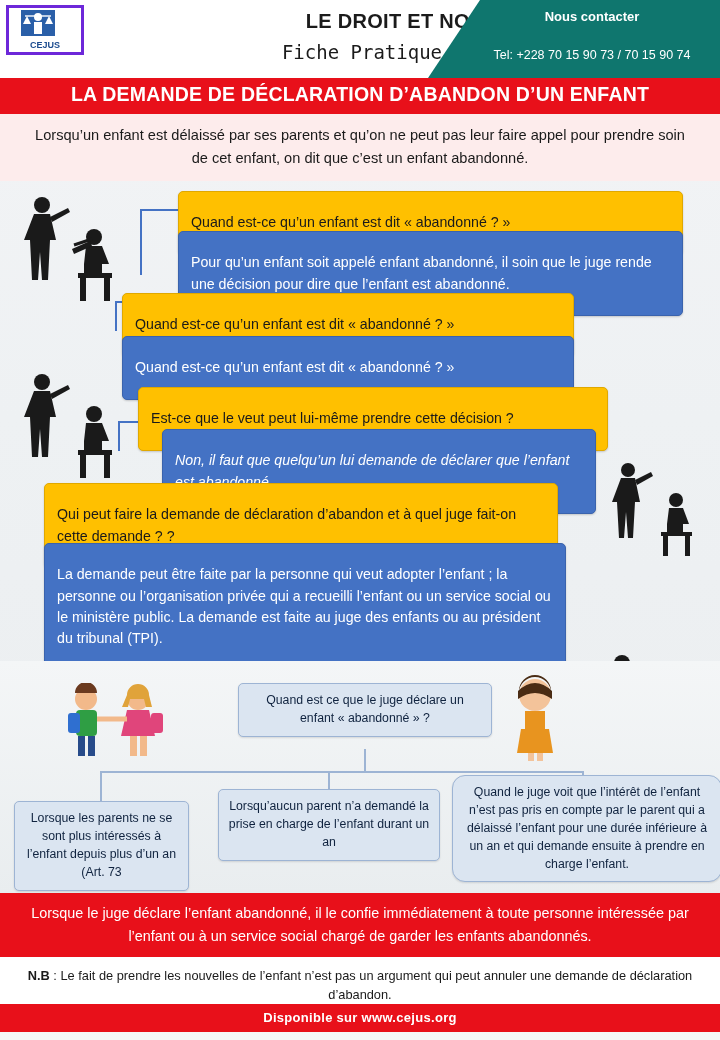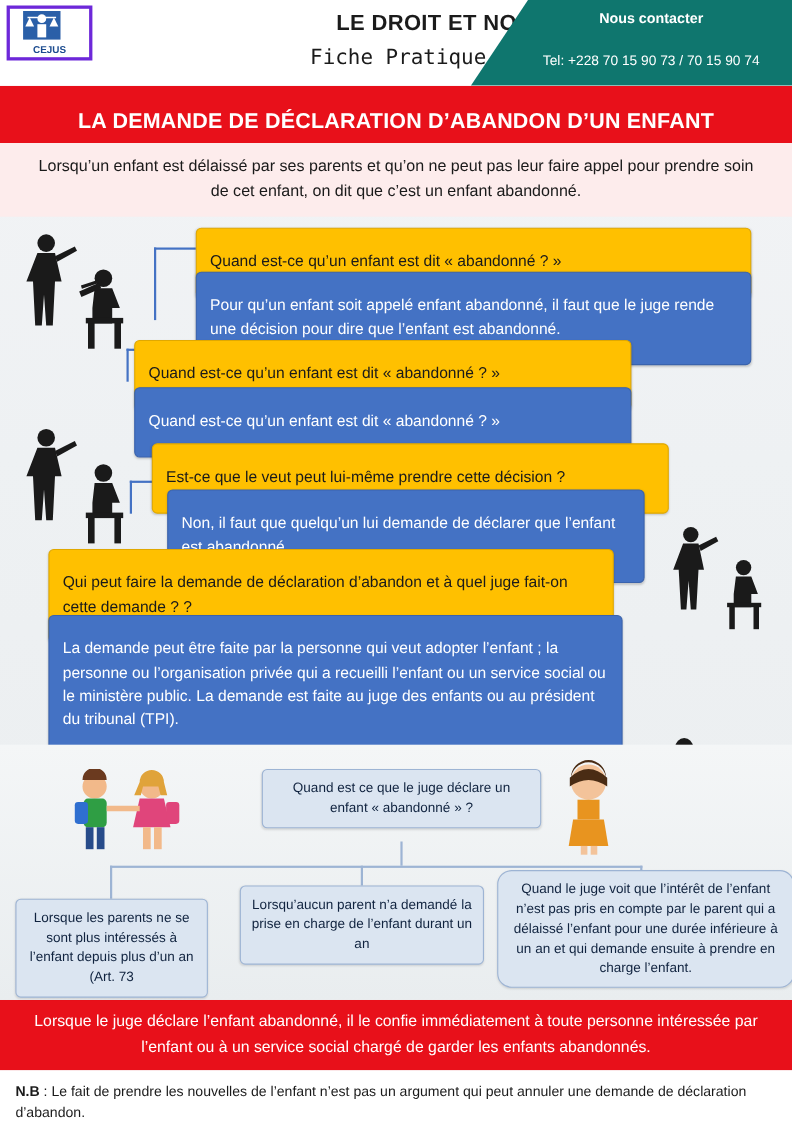--- a/index.html
+++ b/index.html
@@ -60,21 +60,21 @@
   .contact .c-title { font-weight: bold; font-size: 13px; }
   .contact .c-line { font-size: 12.5px; margin-top: 24px; }
 
   
   .redbar {
     background: #e8101a;
     color: #fff;
     text-align: center;
     font-weight: bold;
     font-size: 19.5px;
-    padding: 21px 4px 8px;
+    padding: 5px 4px 8px;
     letter-spacing: .2px;
   }
 
   
   .intro {
     background: #fdecec;
     color: #1a1a1a;
     text-align: center;
     font-size: 14.6px;
     line-height: 1.55;
@@ -119,21 +119,22 @@
   
   .footer-red {
     background: #e8101a; color: #fff;
     font-size: 14.4px; line-height: 1.55;
     padding: 9px 16px 10px;
     text-align: center;
   }
   .nb {
     background: #ffffff; color: #1a1a1a;
     font-size: 12.8px; line-height: 1.5;
-    padding: 9px 14px 28px;
+    padding: 9px 14px 0;
+    text-align: center;
   }
   .nb b { font-weight: bold; }
   .bottom-bar {
     background: #e8101a; color: #fff;
     text-align: center; font-weight: bold; font-size: 13px;
     padding: 6px 4px 7px;
     letter-spacing: .3px;
   }
 </style>
 </head>
@@ -222,27 +223,27 @@
         <rect x="98" y="84" width="6" height="24"></rect>
         <rect x="72" y="82" width="34" height="5"></rect>
       </g>
     </svg>
 
     <div class="connector" style="left:140px; top:28px; width:38px; height:66px; border-right:0; border-bottom:0;"></div>
     <div class="connector" style="left:115px; top:120px; width:30px; height:30px; border-right:0; border-bottom:0;"></div>
     <div class="connector" style="left:118px; top:240px; width:28px; height:30px; border-right:0; border-bottom:0;"></div>
 
     <div class="bubble q" style="left:178px; top:10px; width:505px;">Quand est-ce qu’un enfant est dit « abandonné ? »</div>
-    <div class="bubble a" style="left:178px; top:50px; width:505px;">Pour qu’un enfant soit appelé enfant abandonné, il faut que le juge rende une décision pour dire que l’enfant est abandonné.</div>
+    <div class="bubble a" style="left:178px; top:50px; width:505px;">Pour qu’un enfant soit appelé enfant abandonné, il soin que le juge rende une décision pour dire que l’enfant est abandonné.</div>
 
     <div class="bubble q" style="left:122px; top:112px; width:452px;">Quand est-ce qu’un enfant est dit « abandonné ? »</div>
     <div class="bubble a" style="left:122px; top:155px; width:452px;">Quand est-ce qu’un enfant est dit « abandonné ? »</div>
 
     <div class="bubble q" style="left:138px; top:206px; width:470px;">Est-ce que le veut peut lui-même prendre cette décision ?</div>
-    <div class="bubble a" style="left:152px; top:248px; width:434px;">Non, il faut que quelqu’un lui demande de déclarer que l’enfant est abandonné.</div>
+    <div class="bubble a" style="left:162px; top:248px; width:434px;font-style:italic;">Non, il faut que quelqu’un lui demande de déclarer que l’enfant est abandonné.</div>
 
     <div class="bubble q" style="left:44px; top:302px; width:514px;">Qui peut faire la demande de déclaration d’abandon et  à quel juge fait-on cette demande ? ?</div>
     <div class="bubble a" style="left:44px; top:362px; width:522px;">La demande peut être faite par la personne qui veut adopter l’enfant ; la personne ou l’organisation privée qui a recueilli l’enfant ou un service social ou le ministère public. La demande est faite au juge des enfants ou au président du tribunal (TPI).</div>
   </div>
 
   <div class="flow">
 
     <svg class="person" style="left:52px; top:22px;" width="150" height="80" viewBox="0 0 150 80">
       <g>
         <circle cx="34" cy="16" r="11" fill="#f2b98a"></circle>

